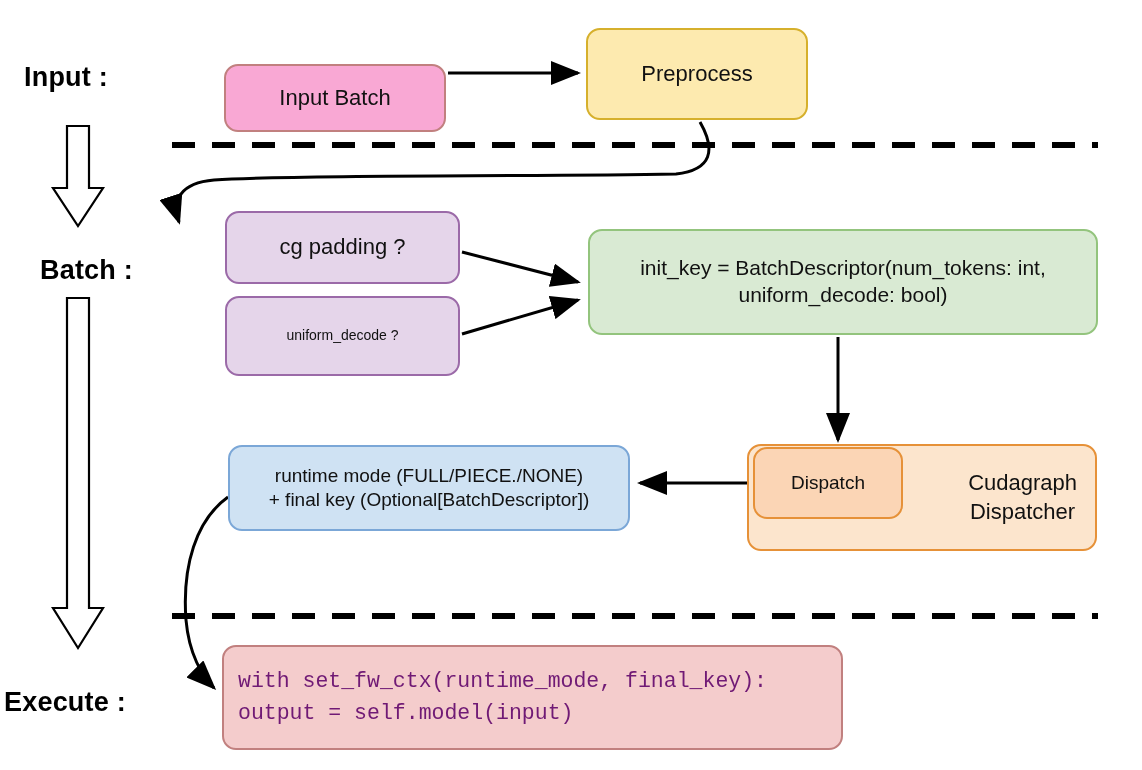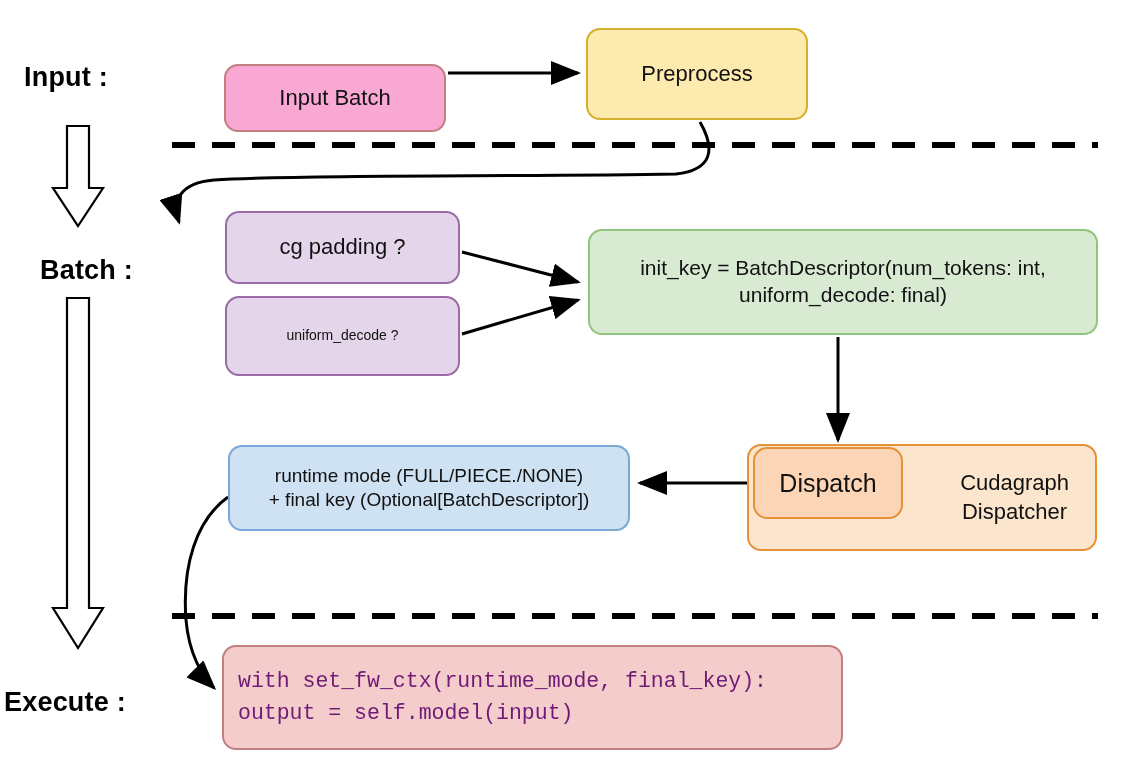--- a/index.html
+++ b/index.html
@@ -109,29 +109,29 @@
 
   <div class="node" style="left:225px; top:211px; width:235px; height:73px;
               background:#e5d5ea; border-color:#9b6aa8; font-size:22px;text-align:right;">cg padding ?</div>
 
   <div class="node" style="left:225px; top:296px; width:235px; height:80px;
               background:#e5d5ea; border-color:#9b6aa8; font-size:14px;">uniform_decode ?</div>
 
   <div class="node" style="left:588px; top:229px; width:510px; height:106px;
               background:#d9ead3; border-color:#93c47d; font-size:21px;
               padding:0 10px;">init_key = BatchDescriptor(num_tokens: int,
-uniform_decode: final)</div>
+uniform_decode: bool)</div>
 
   <div class="node" style="left:747px; top:444px; width:350px; height:107px;
               background:#fce5cd; border-color:#e69138; font-size:22px;
-              justify-content:flex-end; padding-right:26px;">Cudagraph
+              justify-content:flex-end; padding-right:18px;">Cudagraph
 Dispatcher</div>
 
   <div class="node" style="left:753px; top:447px; width:150px; height:72px;
-              background:#fbd5b5; border-color:#e69138; font-size:25px;">Dispatch</div>
+              background:#fbd5b5; border-color:#e69138; font-size:19px;">Dispatch</div>
 
   <div class="node" style="left:228px; top:445px; width:402px; height:86px;
               background:#cfe2f3; border-color:#7ba7d7; font-size:19px;">runtime mode (FULL/PIECE./NONE)
 + final key (Optional[BatchDescriptor])</div>
 
   <div class="node code-node" style="left:222px; top:645px; width:621px; height:105px;
               background:#f4cccc; border-color:#c1807f;">with set_fw_ctx(runtime_mode, final_key):
     output = self.model(input)</div>
 
 </div>

